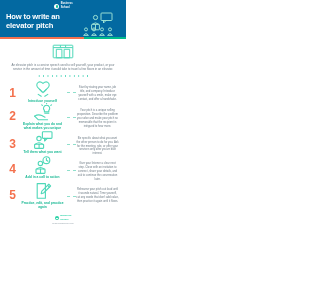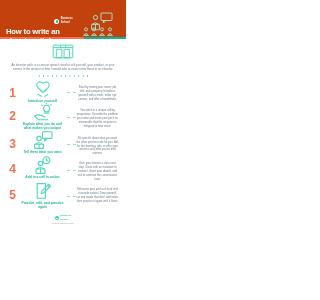--- a/index.html
+++ b/index.html
@@ -7,23 +7,23 @@
   body {
     background:#ffffff;
     font-family:"Liberation Sans", sans-serif;
     overflow:hidden;
     position:relative;
   }
 
   
   .header {
     position:relative;
-    background:#c2410c;
+    background:#0369a1;
     height:37px;
-    padding:18px 5px 0 6px;
+    padding:3px 5px 0 6px;
   }
   .logo-row { display:flex; justify-content:center; align-items:center; gap:1.5px; height:7px; }
   .logo-mark {
     width:5px; height:5px; border-radius:50%;
     background:#ffffff; position:relative; flex:none;
   }
   .logo-mark::after {
     content:""; position:absolute; left:1.4px; top:1.4px;
     width:2.2px; height:2.2px; border-radius:50%; background:#0FBF96;
   }

